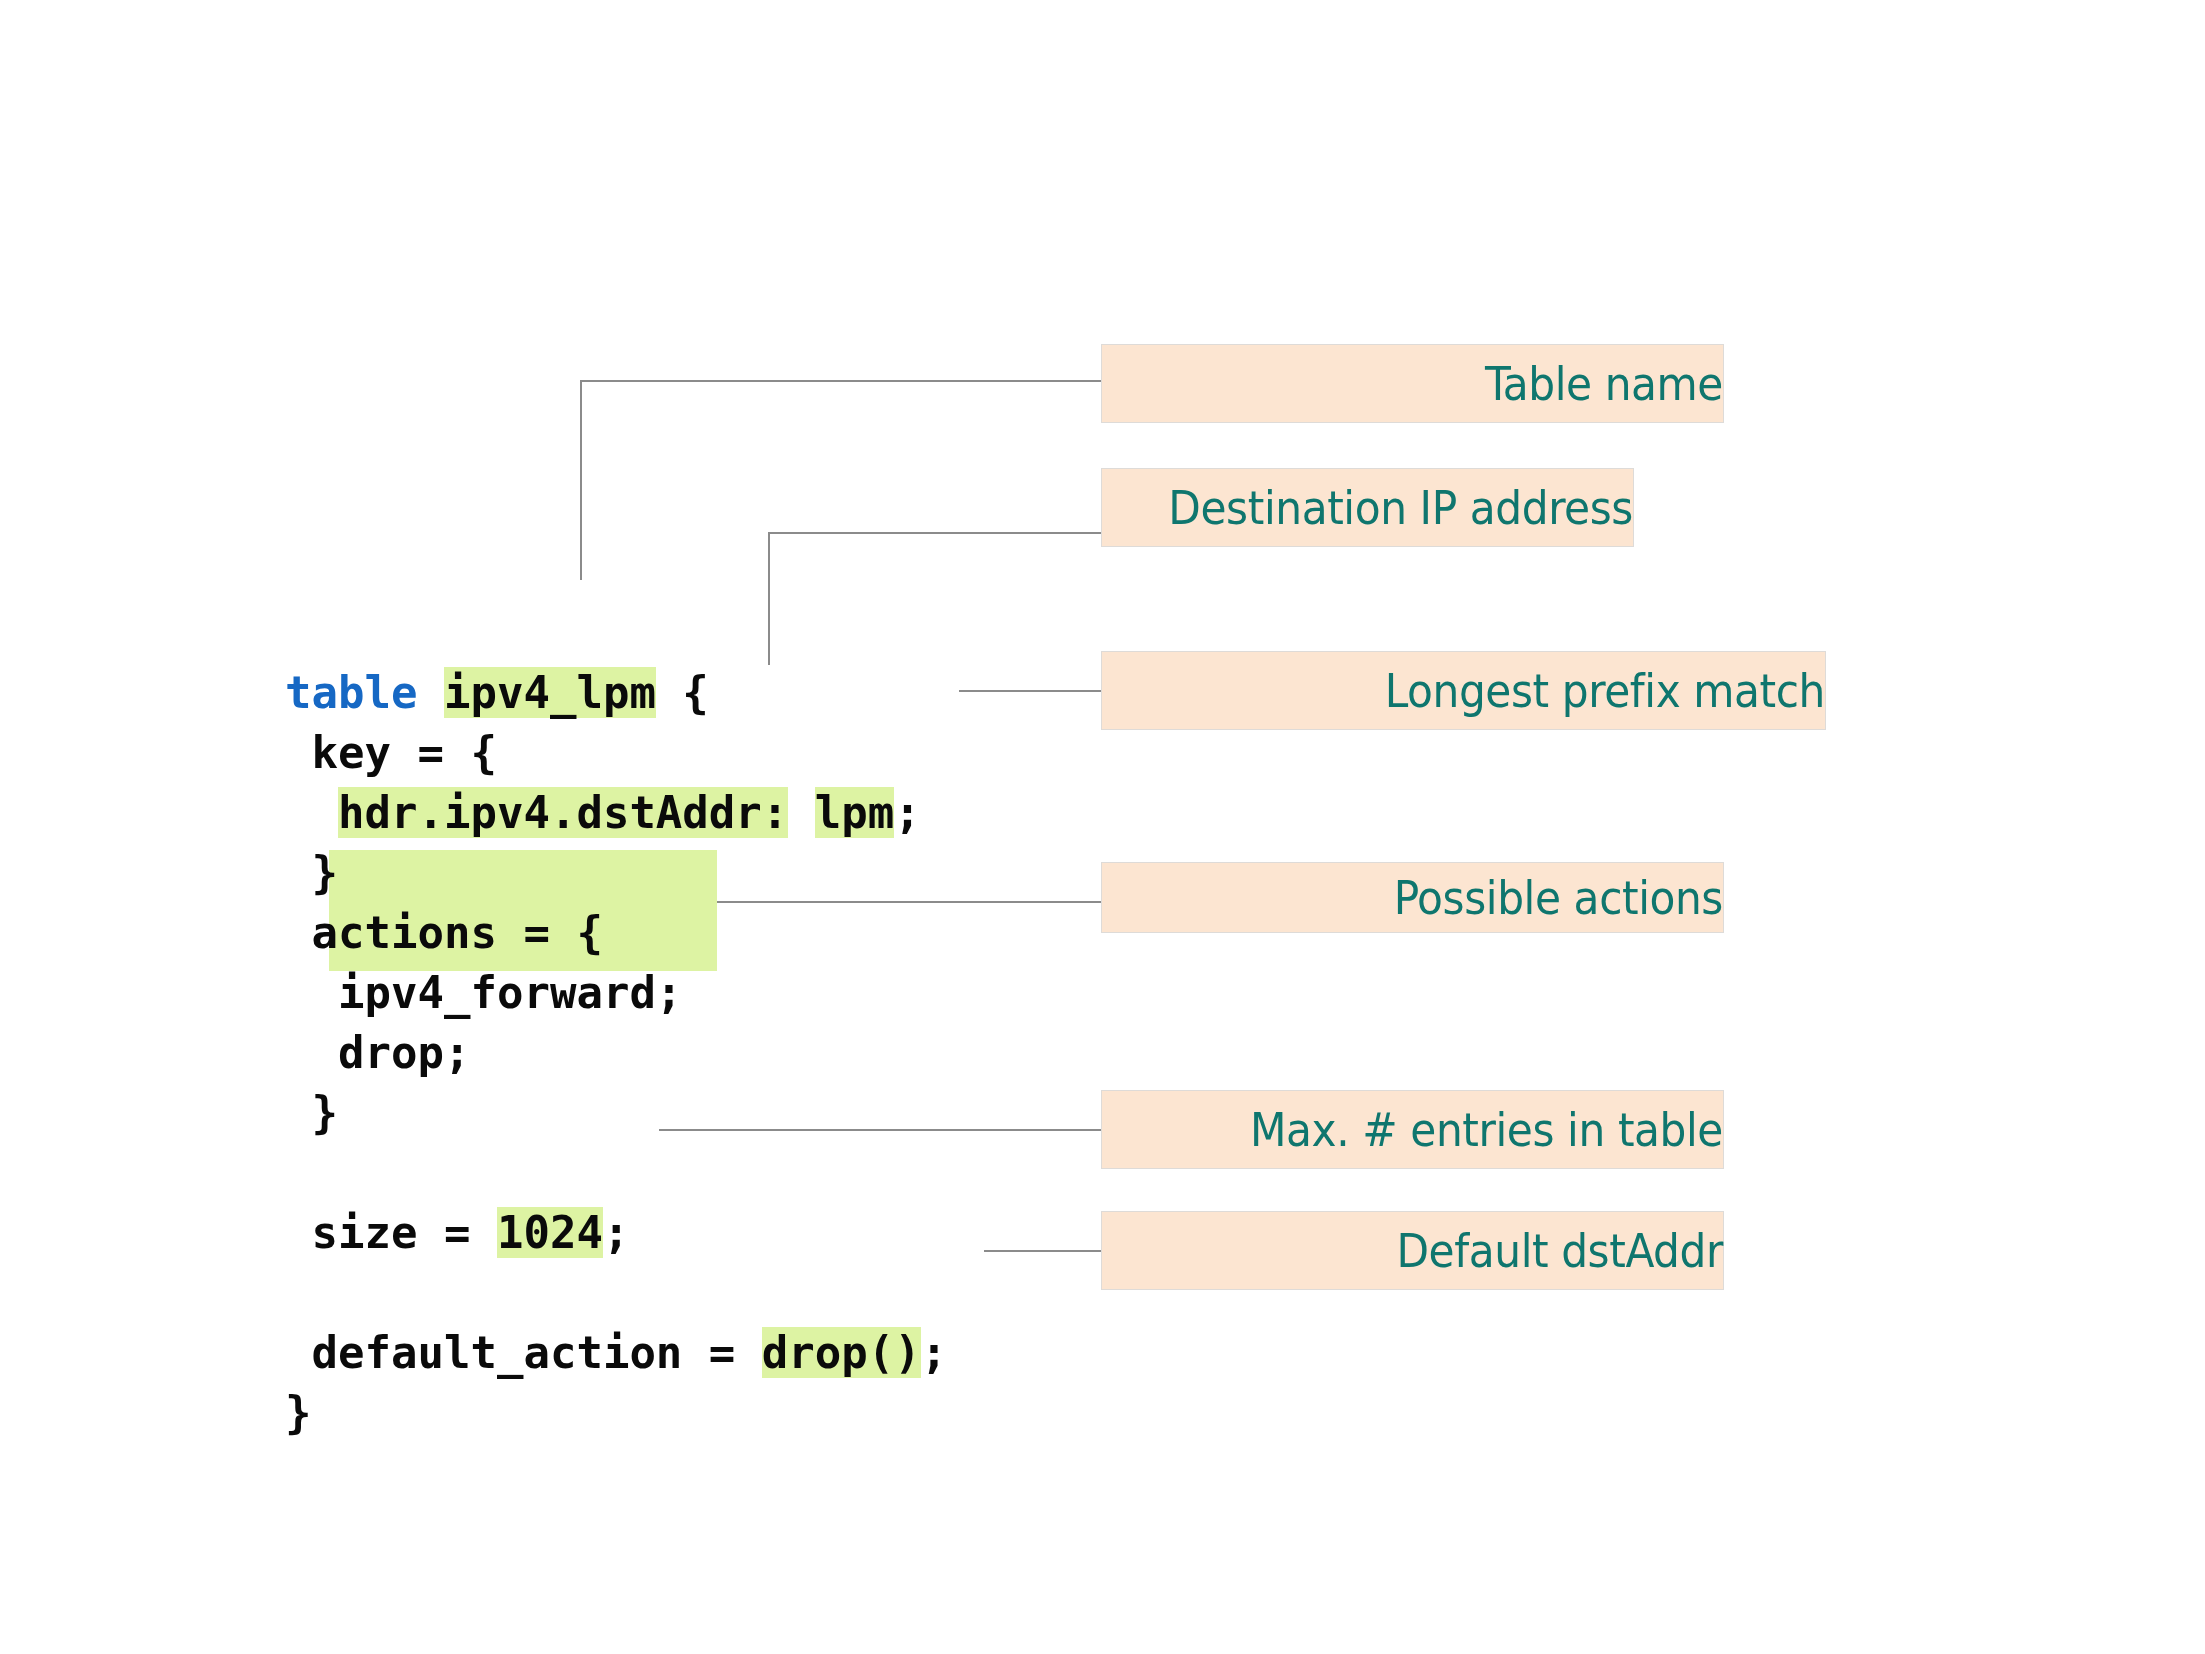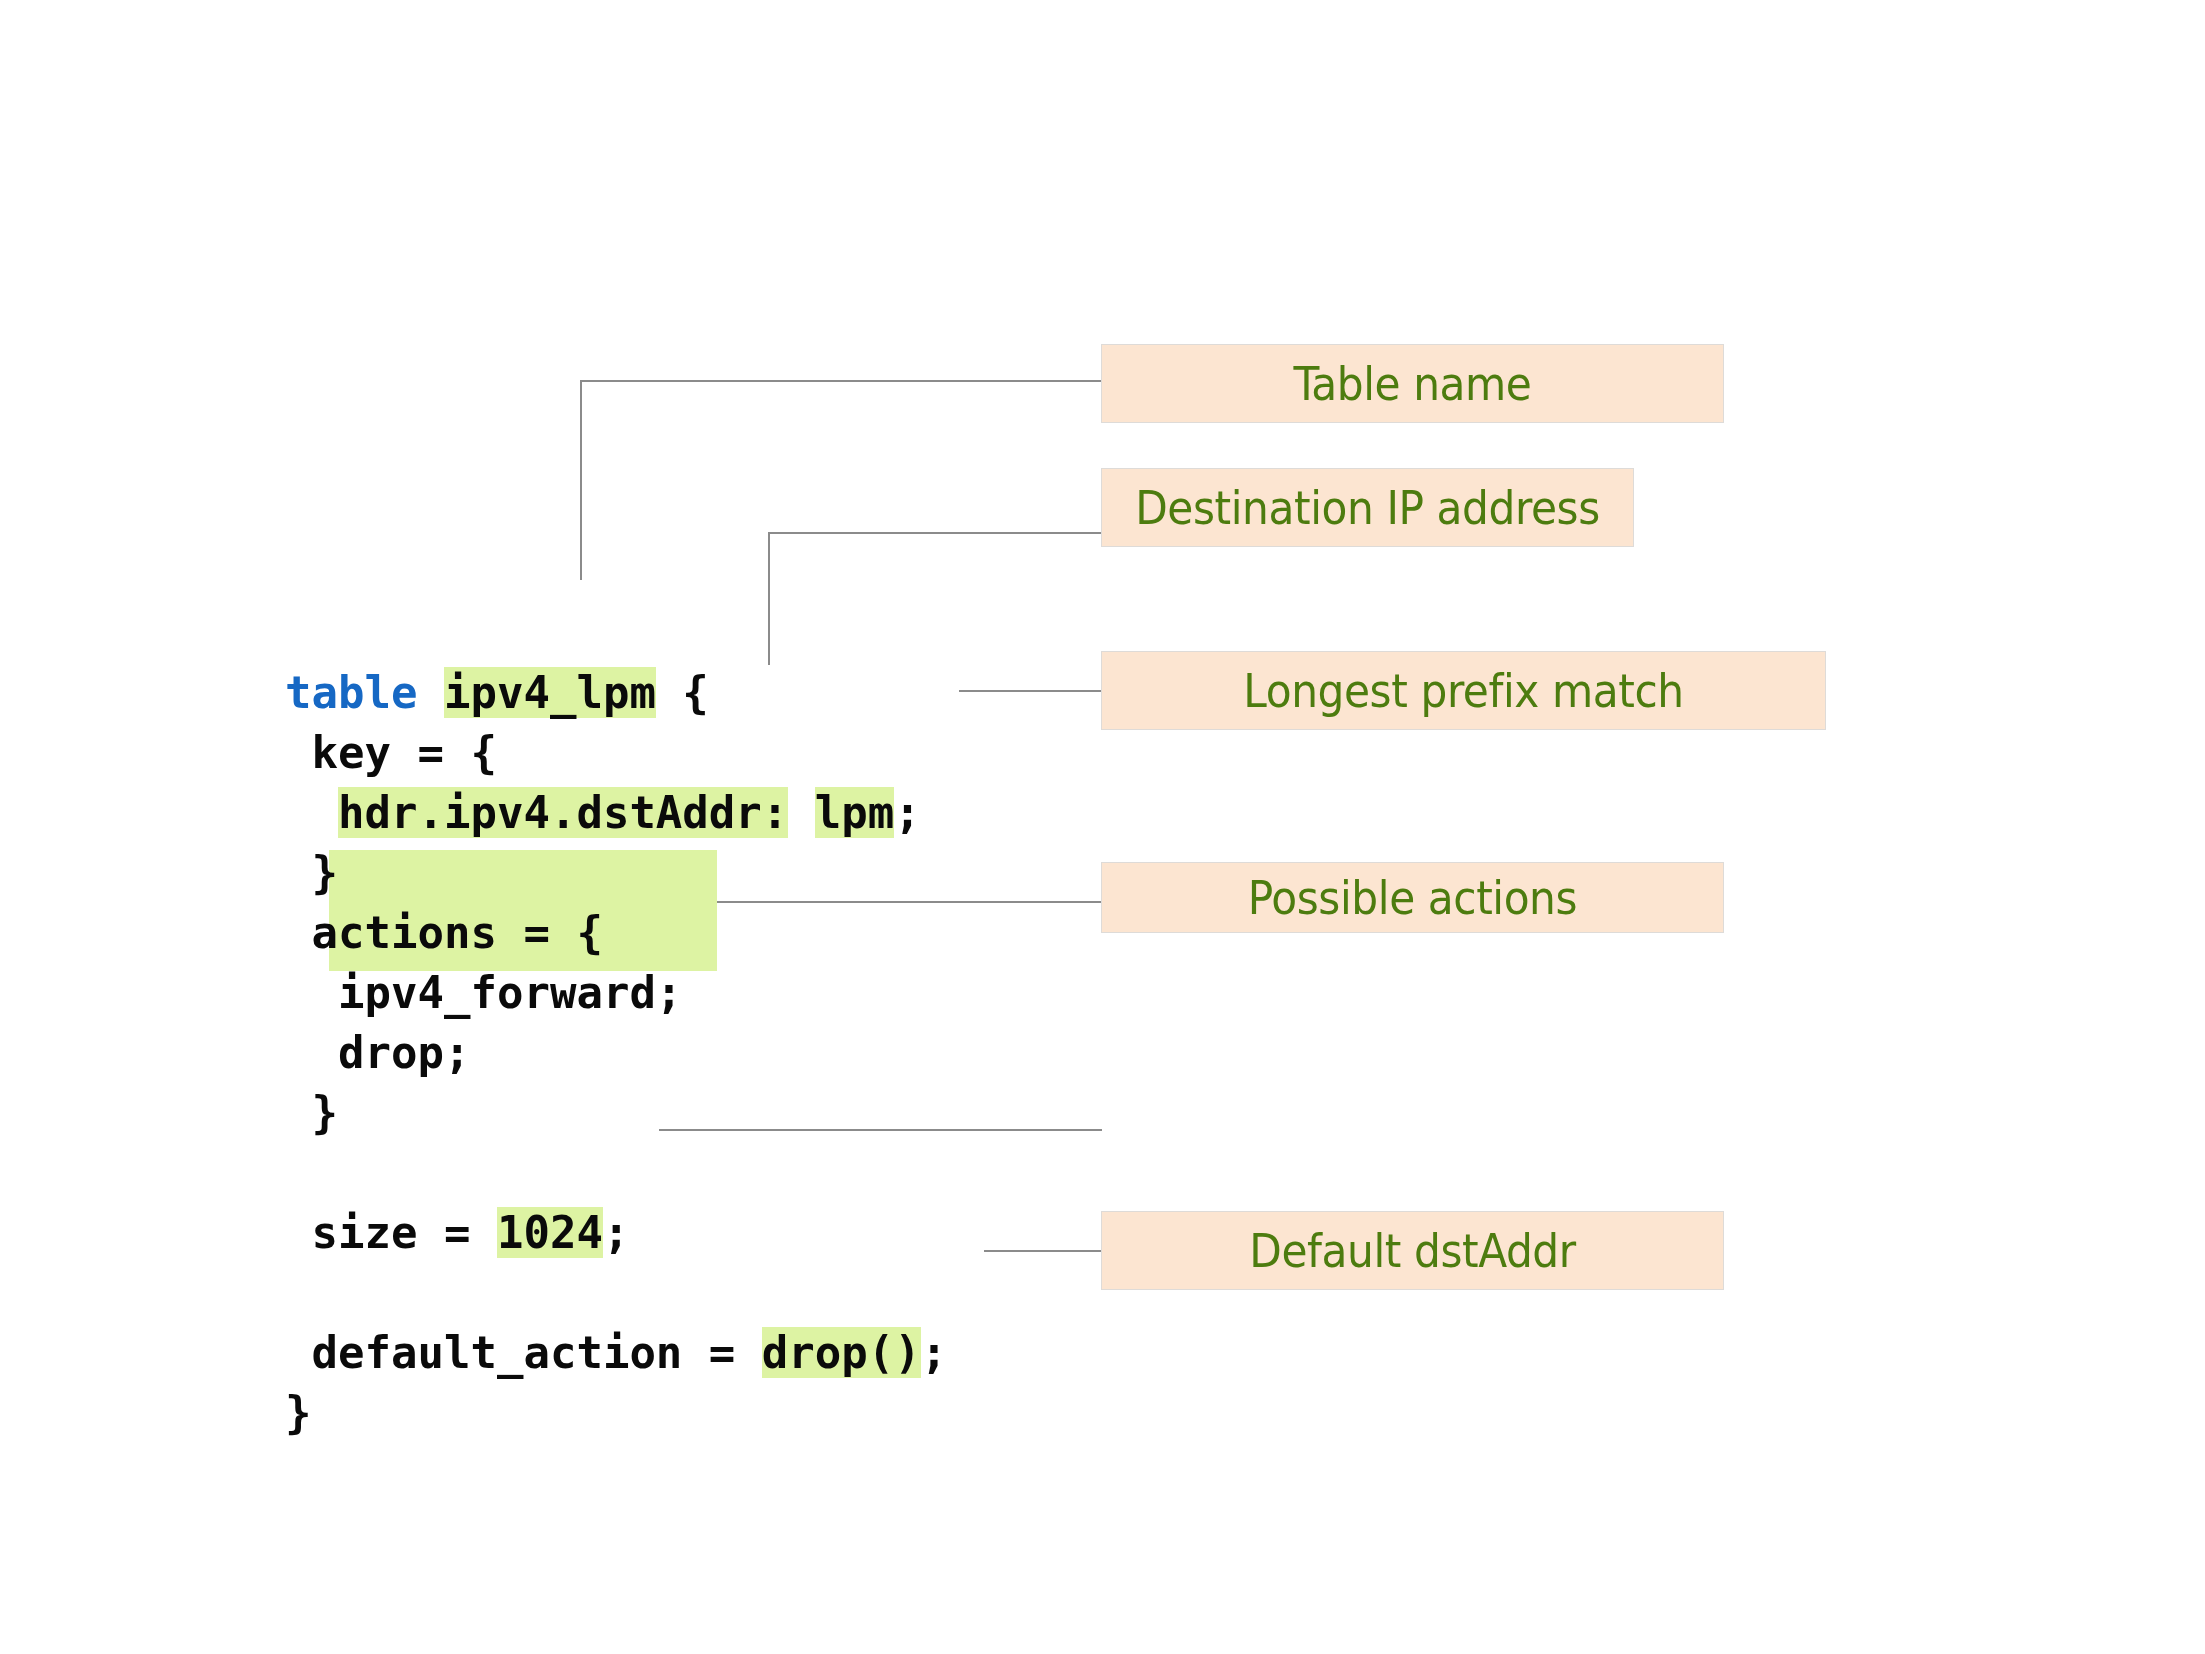--- a/index.html
+++ b/index.html
@@ -57,22 +57,22 @@
   }
 
   
   .annot-box {
     position: absolute;
     background: #fce5d1;
     border: 1.6px solid #dedbd8;
     box-sizing: border-box;
     display: flex;
     align-items: center;
-    justify-content: center;
-    color: #4d7c0f;
+    justify-content: flex-end;
+    color: #0f766e;
     font-family: "DejaVu Sans", "Liberation Sans", sans-serif;
     font-size: 47px;
     font-stretch: condensed;
     letter-spacing: -0.4px;
     white-space: nowrap;
   }
 
   
   .conn {
     position: absolute;
@@ -115,19 +115,22 @@
   </div>
 
   <div class="annot-box" style="left:1101px; top:651px; width:725px; height:79px;">
     <span>Longest prefix match</span>
   </div>
 
   <div class="annot-box" style="left:1101px; top:862px; width:623px; height:71px;">
     <span>Possible actions</span>
   </div>
 
+  <div class="annot-box" style="left:1101px; top:1090px; width:623px; height:79px;">
+    <span>Max. # entries in table</span>
+  </div>
 
   <div class="annot-box" style="left:1101px; top:1211px; width:623px; height:79px;">
     <span>Default dstAddr</span>
   </div>
 
 </div>
 
 
 </body></html>

